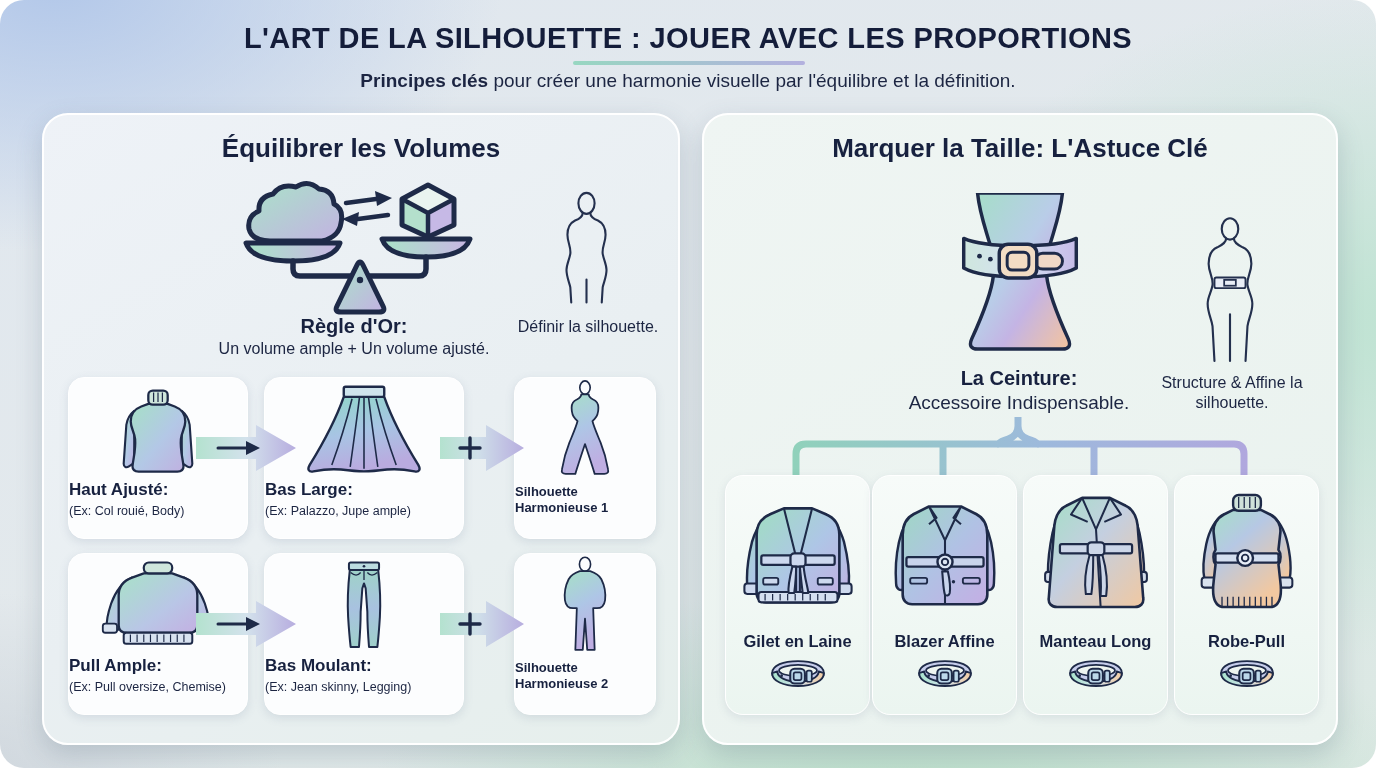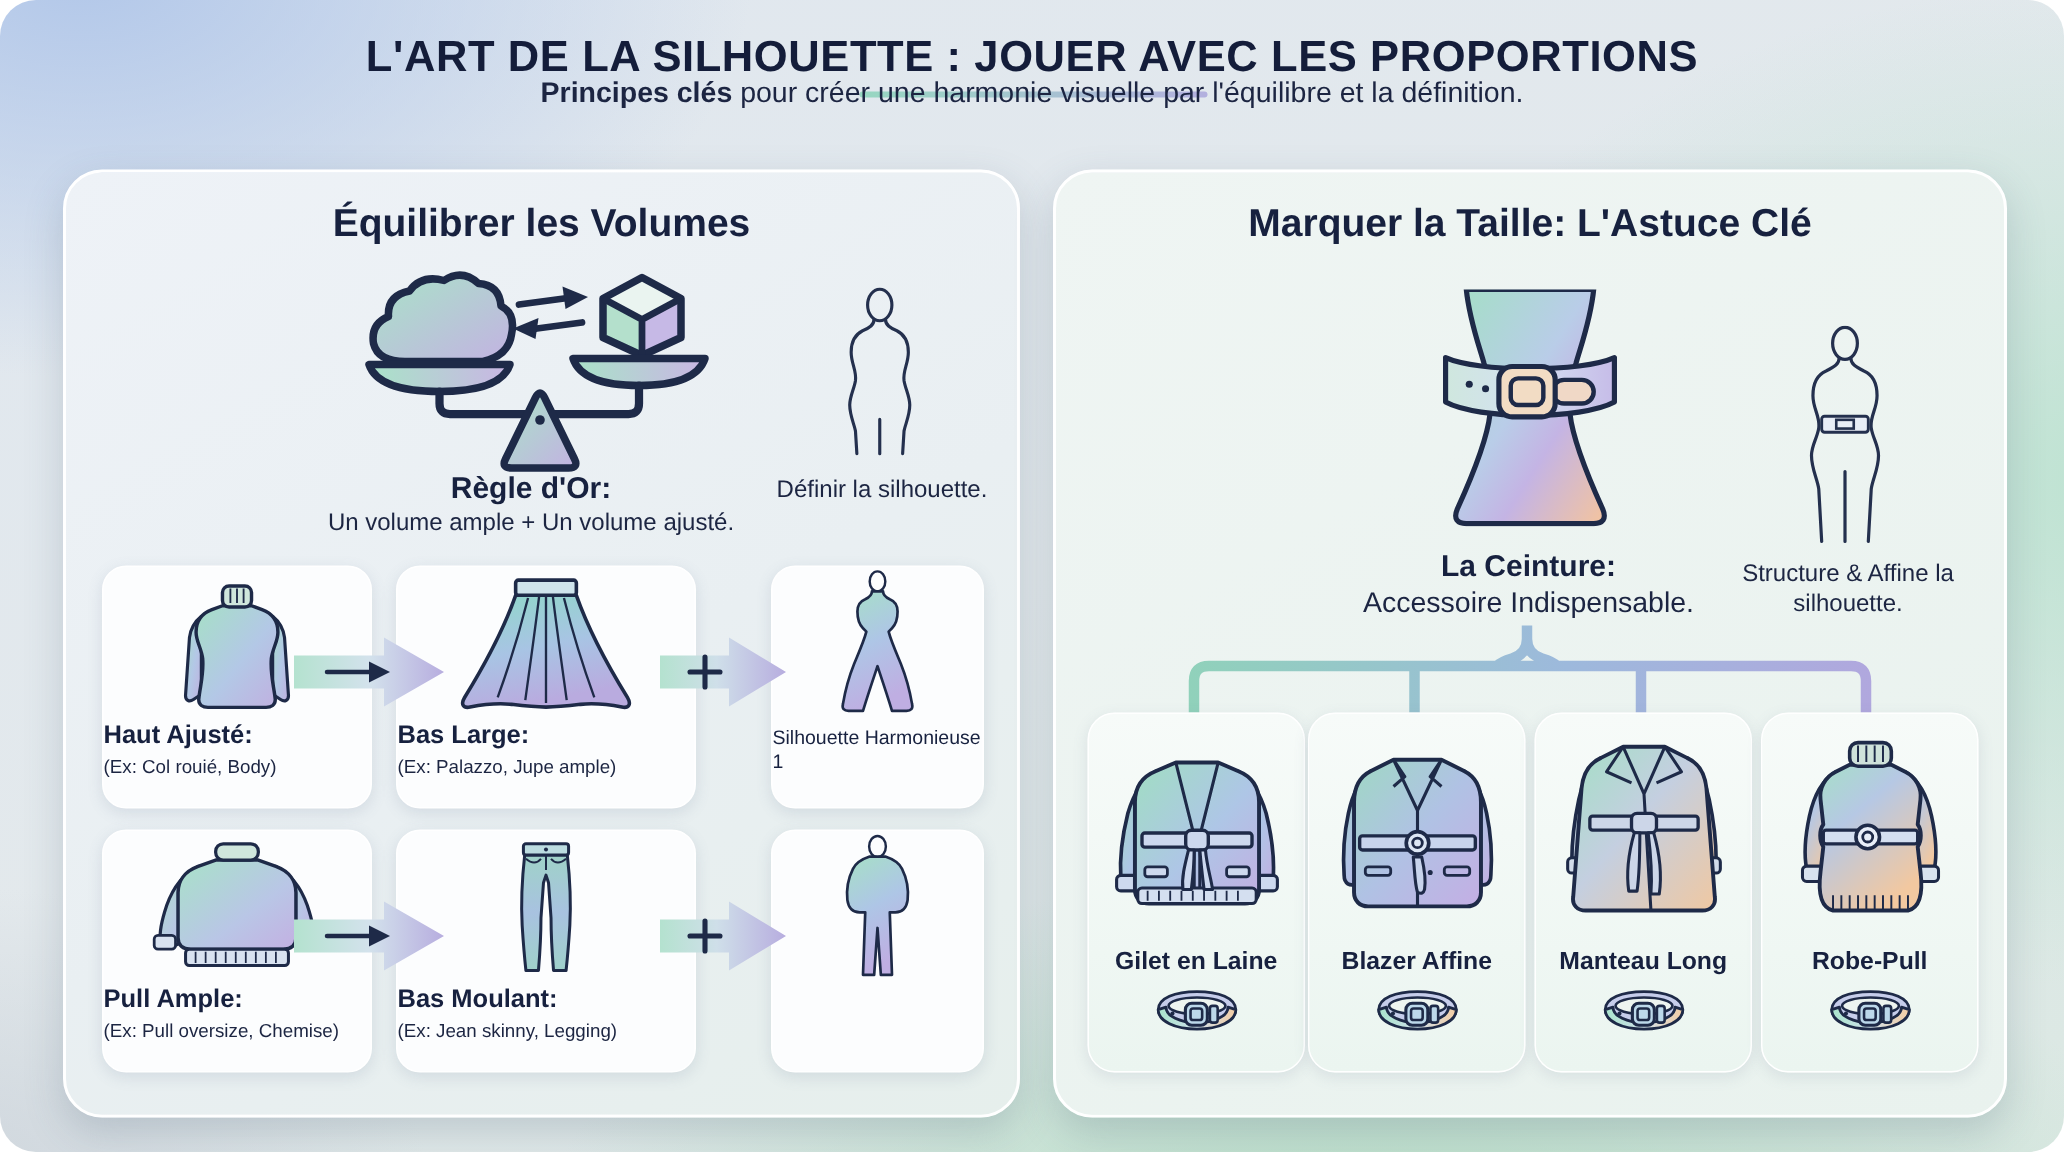--- a/index.html
+++ b/index.html
@@ -8,38 +8,38 @@
     background:
       radial-gradient(720px 430px at 4% -2%, rgba(176,198,233,0.95), rgba(176,198,233,0) 62%),
       radial-gradient(830px 560px at 103% 42%, rgba(186,226,207,0.90), rgba(186,226,207,0) 60%),
       radial-gradient(950px 430px at 66% 108%, rgba(175,219,192,0.85), rgba(175,219,192,0) 58%),
       radial-gradient(520px 320px at -2% 102%, rgba(204,211,219,0.85), rgba(204,211,219,0) 60%),
       linear-gradient(160deg,#e0e7ef 0%,#e3e9ec 50%,#dbe8e3 100%); border-radius: 24px;}
   .main-title{position:absolute;top:22px;left:0;width:100%;text-align:center;
     font-size:29px;font-weight:800;letter-spacing:.4px;color:#141d3a;}
   .title-underline{position:absolute;top:61px;left:573px;width:232px;height:4px;border-radius:2px;
     background:linear-gradient(90deg,#8fd5bc,#aeaadd);opacity:.9;}
-  .subtitle{position:absolute;top:52px;left:0;width:100%;text-align:center;font-size:19px;color:#1c2542;}
+  .subtitle{position:absolute;top:70px;left:0;width:100%;text-align:center;font-size:19px;color:#1c2542;}
   .subtitle .lead{font-weight:700;}
   .panel{position:absolute;top:113px;height:628px;border-radius:26px;border:2px solid #ffffff;
     box-shadow:0 10px 26px rgba(70,90,115,.22);}
   .panel-left{left:42px;width:634px;background:linear-gradient(150deg,#eef2f7 0%,#e9eff2 55%,#e6efec 100%);}
   .panel-right{left:702px;width:632px;background:linear-gradient(150deg,#eff5f3 0%,#e9f2ee 100%);}
   .panel-title{position:absolute;top:18px;left:0;width:100%;text-align:center;font-size:26px;font-weight:700;color:#17213f;}
   .abs{position:absolute;}
   .caption{font-size:16px;line-height:1.28;text-align:center;color:#1c2542;}
   .blocktitle{font-size:20px;font-weight:700;text-align:center;color:#17213f;}
   .blocktext{font-size:16px;text-align:center;color:#1c2542;margin-top:2px;}
   .blocktext.big{font-size:19px;}
   .lcard{position:absolute;background:#fcfdfe;border-radius:16px;border:1.5px solid #ffffff;
     box-shadow:0 3px 10px rgba(96,112,140,.16);text-align:left;}
   .lcard .iconwrap{height:98px;display:flex;align-items:flex-end;justify-content:center;}
   .lcard .ctitle{font-size:17px;font-weight:700;margin-top:4px;color:#17213f;}
   .lcard .cexample{font-size:12.5px;margin-top:4px;color:#1c2542;}
-  .lcard .cresult{font-size:13px;font-weight:400;line-height:1.25;margin-top:4px;color:#17213f;}
+  .lcard .cresult{font-size:13px;font-weight:700;line-height:1.25;margin-top:4px;color:#17213f;}
   .rcard{position:absolute;background:linear-gradient(180deg,#f7fbf9,#ebf5f0);border-radius:18px;
     border:1.5px solid #ffffff;box-shadow:0 3px 10px rgba(96,112,140,.14);text-align:center;}
   .rcard .gwrap{height:148px;display:flex;align-items:flex-end;justify-content:center;}
   .rcard .rlabel{font-size:16.5px;font-weight:600;margin-top:8px;color:#17213f;}
   .rcard .beltwrap{margin-top:8px;}
   svg{display:block;}
 </style>
 </head>
 <body>
 
@@ -239,20 +239,21 @@
                 <linearGradient id="gS2" x1="0" y1="0" x2=".3" y2="1">
               <stop offset="0" stop-color="#a6e0c6"></stop>
                   <stop offset=".5" stop-color="#aec6e6"></stop>
                   <stop offset="1" stop-color="#bfaee2"></stop>
             </linearGradient>
               </defs>
             <ellipse cx="39" cy="11" rx="7.5" ry="9.5" fill="none" stroke="#1e2a48" stroke-width="2.2"></ellipse>
             <path d="M32,20 C26,22 20,25 17,31 C13,39 11,50 12,59 C13,66 17,70 23,70 L28,70 L26,126 L36,126 L39,84 L42,126 L52,126 L50,70 L55,70 C61,70 65,66 66,59 C67,50 65,39 61,31 C58,25 52,22 46,20 Z" fill="url(#gS2)" stroke="#1e2a48" stroke-width="2.4" stroke-linejoin="round"></path>
           </svg>
         </div>
+        <div class="cresult">Silhouette Harmonieuse 2</div>
       </div>
 
       <svg class="abs" style="left:150px;top:44px;" width="106" height="54" viewBox="0 0 106 54">
         <defs>
             <linearGradient id="gAR3" x1="0" y1="0" x2="1" y2="0">
           <stop offset="0" stop-color="#b4e2cf"></stop>
               <stop offset=".5" stop-color="#d3e2ec"></stop>
               <stop offset="1" stop-color="#b7addf"></stop>
         </linearGradient>
           </defs>

